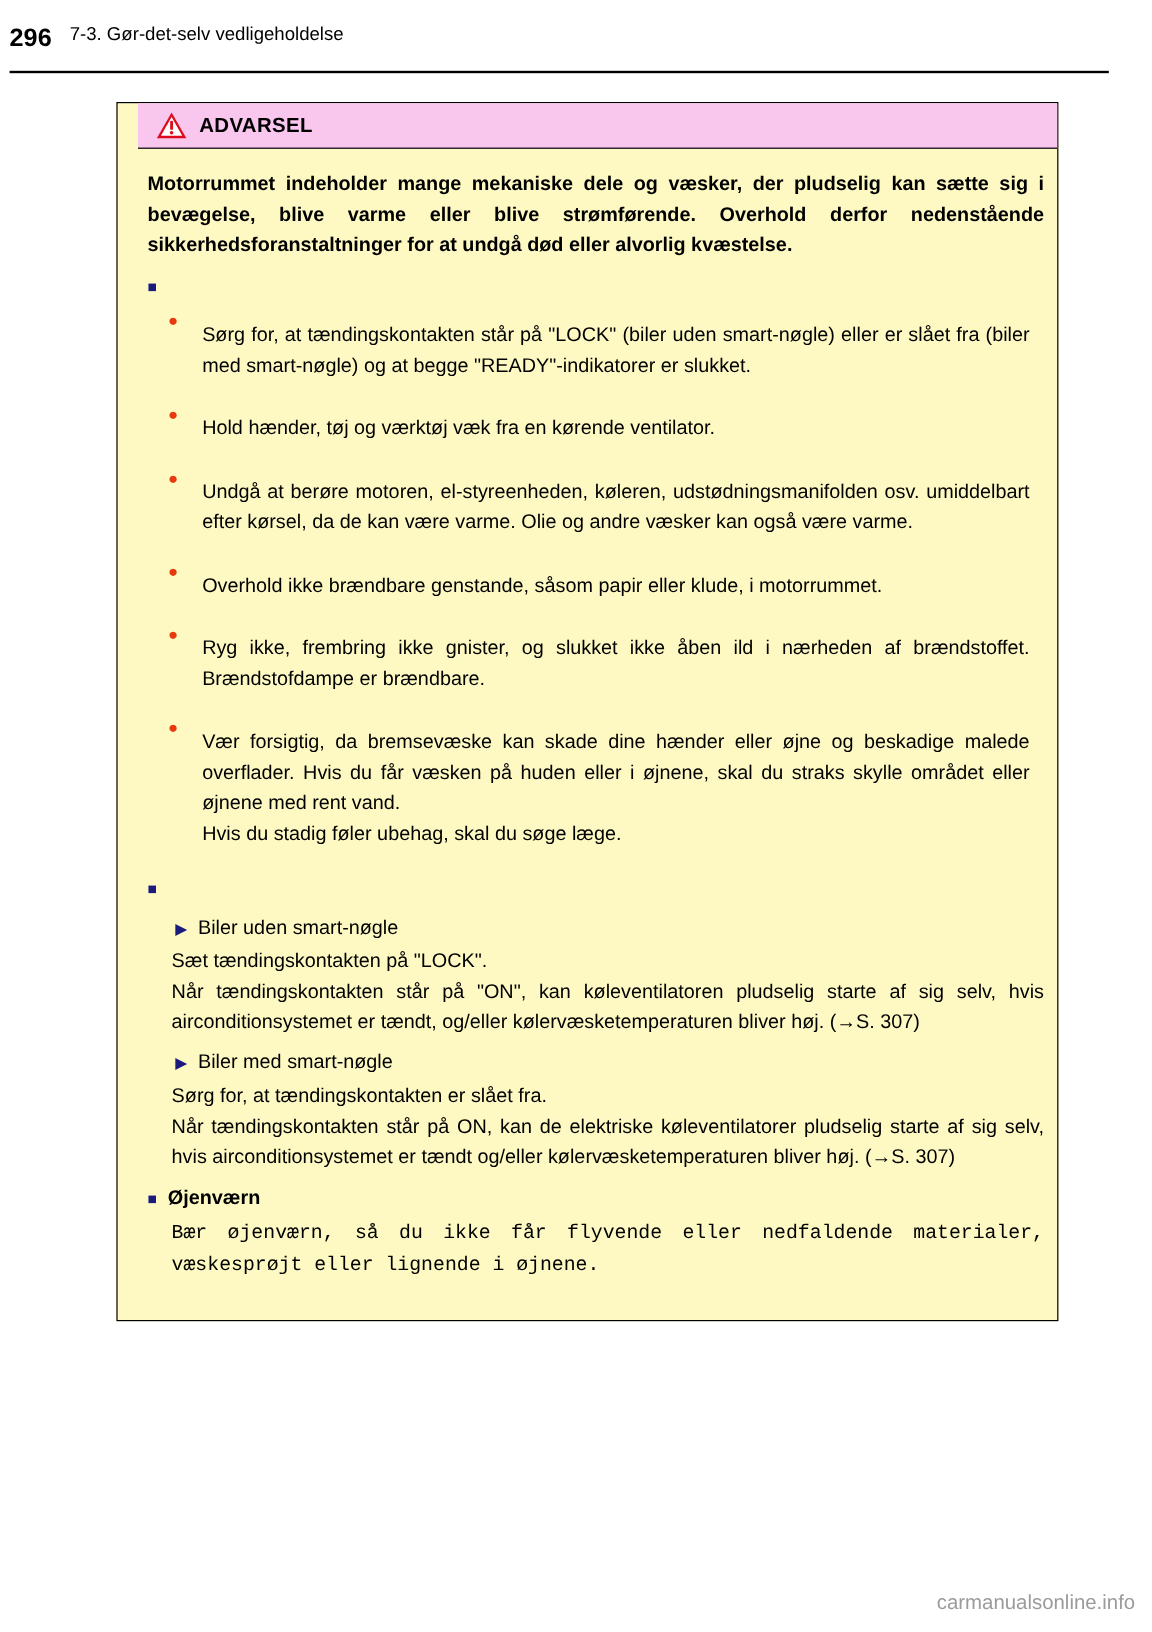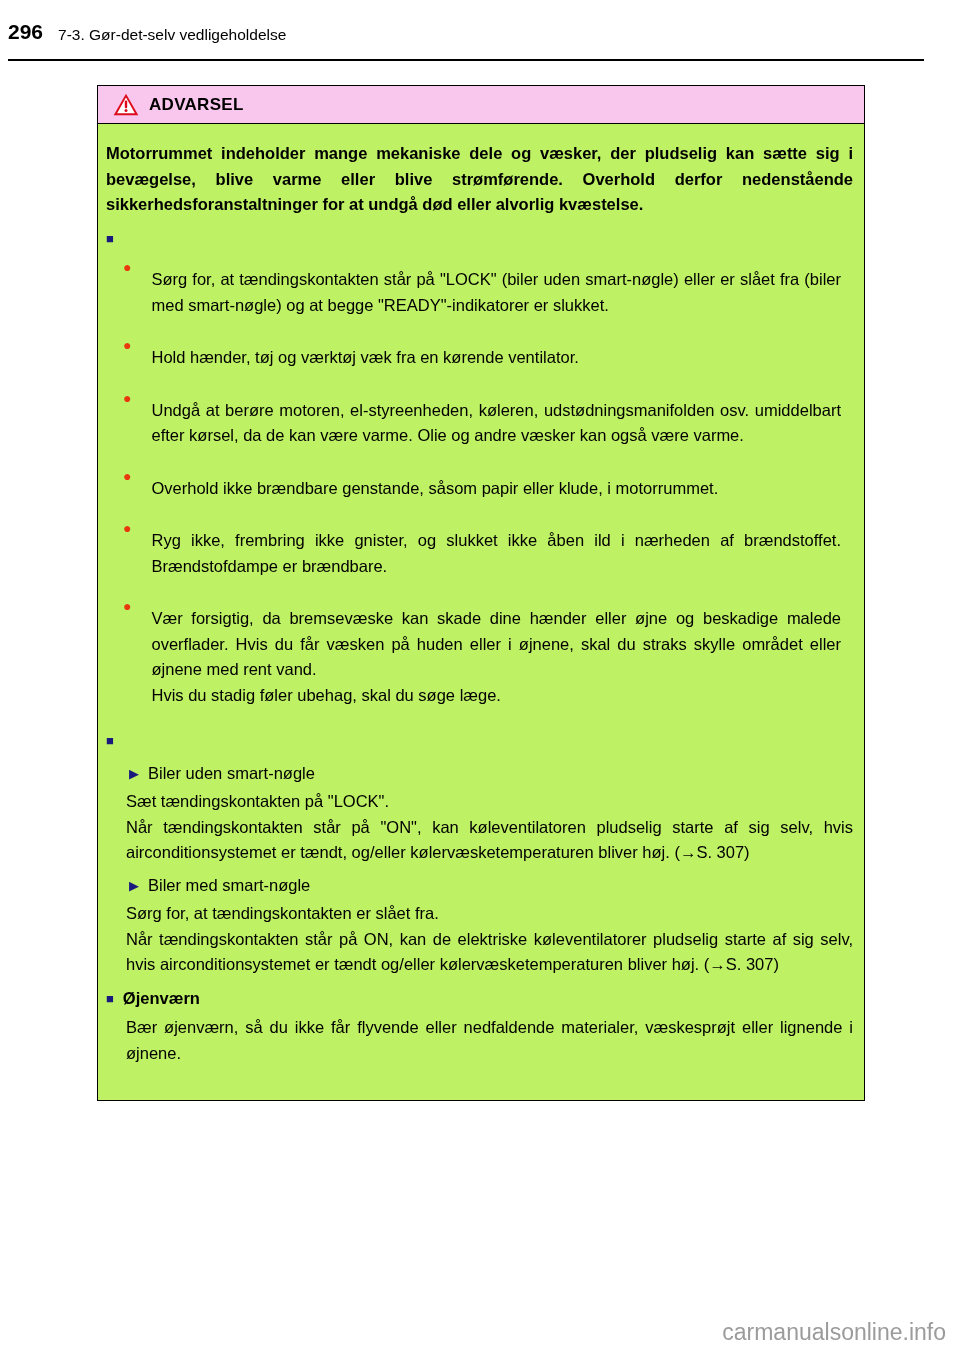--- a/index.html
+++ b/index.html
@@ -7,34 +7,35 @@
     width: 960px; height: 1360px;
     position: relative;
     overflow: hidden;
     font-family: "Liberation Sans", "DejaVu Sans", sans-serif;
     color: #000;
   }
 
   
   .page-header {
     position: absolute; top: 20px; left: 8px;
-    display: flex; align-items: flex-end; gap: 15px;
+    display: flex; align-items: flex-start; gap: 15px;
   }
   .page-number { font-size: 21px; font-weight: bold; }
   .chapter-header { font-size: 15.5px; }
   .header-rule {
     position: absolute; top: 59px; left: 8px; right: 36px;
     height: 2px; background: #000;
   }
 
   
   .warning-box {
     position: absolute; left: 97px; top: 85px; width: 766px;
     border: 1.5px solid #000;
-    background: #bef264;
+    background: #fef9c3;
+    padding-left: 17px;
   }
   .warning-header {
     background: #f9c6ee;
     border-bottom: 1.5px solid #000;
     height: 37px;
     display: flex; align-items: center;
     padding-left: 15px; gap: 10px;
   }
   .warning-icon { display: inline-flex; align-items: center; }
   .warning-title { font-size: 17px; font-weight: bold; letter-spacing: 0.3px; }
@@ -66,26 +67,26 @@
   }
   .bullet .btext { flex: 1 1 auto; margin: 12px; }
 
   .arrow-row {
     display: flex; gap: 9px; align-items: flex-start;
     font-size: 16.5px; line-height: 25.5px;
     margin: 7px 0 3px 23px;
   }
 
   .para { margin: 0 0 7px 20px; }
-  .para.last { margin-bottom: 12px; }
+  .para.last { margin-bottom: 12px; font-family: Liberation Mono, monospace; }
 
   
   .watermark {
     position: absolute; right: 14px; bottom: 14px;
-    font-size: 23px; color: #9b9b9b;
+    font-size: 17px; color: #9b9b9b;
   }
 </style>
 </head>
 <body>
 
 <div class="sheet">
 
   <header class="page-header">
     <span class="page-number">296</span>
     <span class="chapter-header">7-3. Gør-det-selv vedligeholdelse</span>

